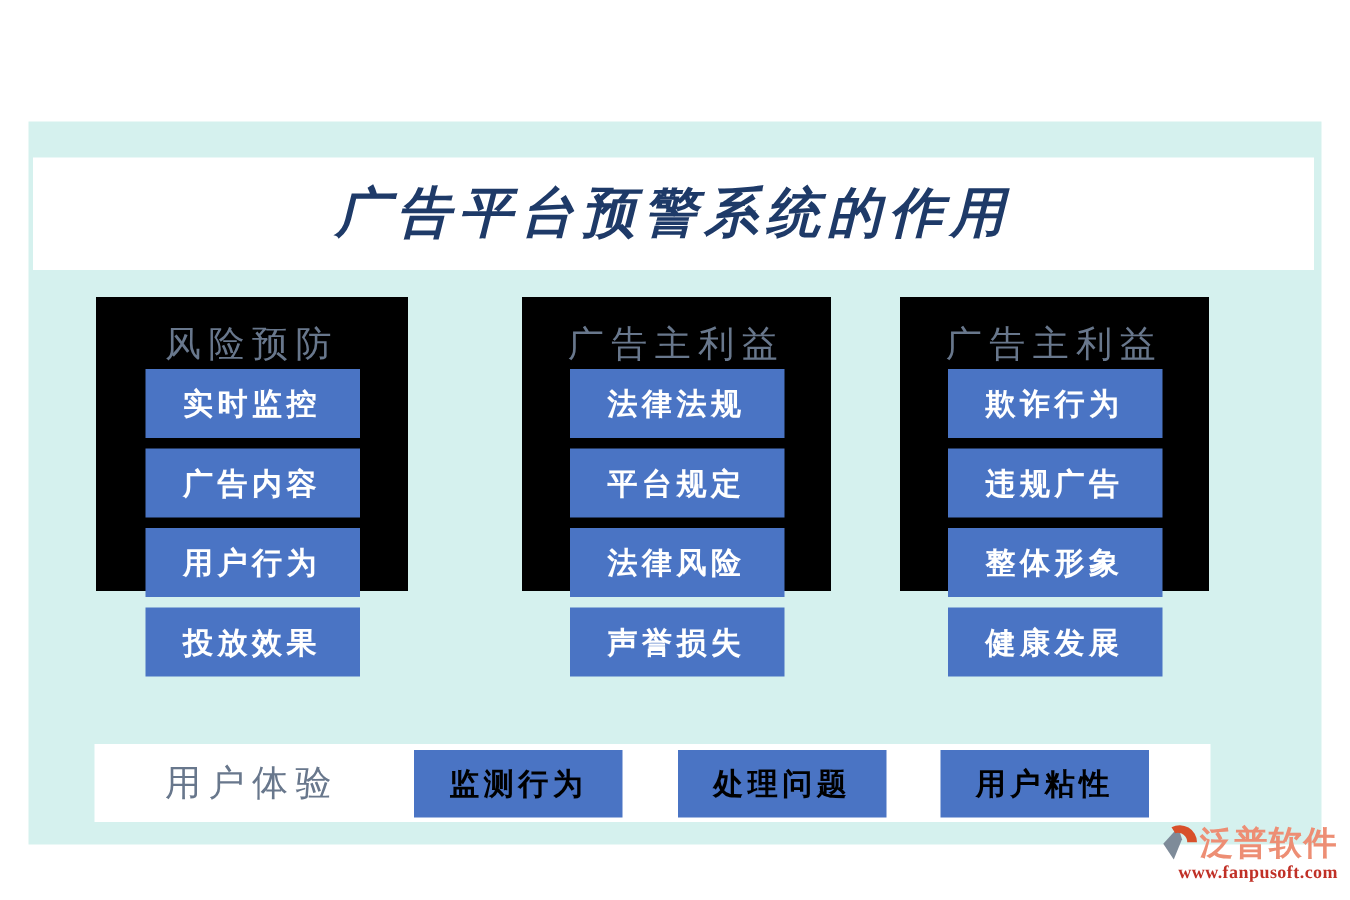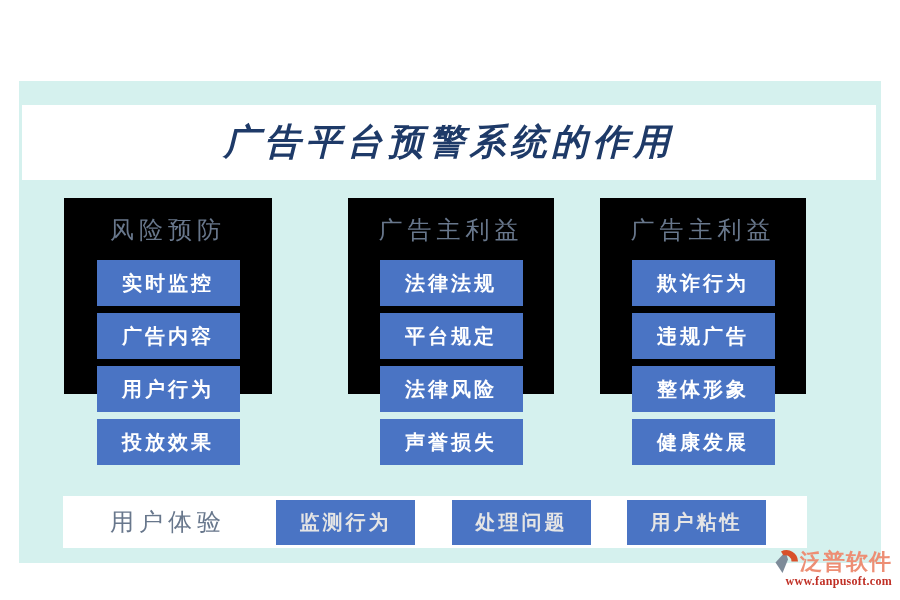--- a/index.html
+++ b/index.html
@@ -25,40 +25,40 @@
     position:absolute; top:198px; height:196px; background:#000000;
   }
   .card-1 { left:64px;  width:208px; }
   .card-2 { left:348px; width:206px; }
   .card-3 { left:600px; width:206px; }
   .card-header {
     margin-top:16px; height:32px; line-height:32px; text-align:center;
     font-size:24px; letter-spacing:5px; color:#68778c; white-space:nowrap;
   }
   .items {
-    margin-top:14px; display:flex; flex-direction:column;
+    display:flex; flex-direction:column;
     align-items:center; gap:7px;
   }
   .item {
     width:143px; height:46px; background:#4a74c4; color:#ffffff;
     font-size:20px; font-weight:bold; letter-spacing:3px;
     display:flex; align-items:center; justify-content:center; white-space:nowrap;
   }
   .bottom-band {
     position:absolute; left:63px; top:496px; width:744px; height:52px;
     background:#ffffff;
   }
   .band-header {
     position:absolute; left:38px; top:0; width:134px; height:52px;
     display:flex; align-items:center; justify-content:center;
     font-size:24px; letter-spacing:5px; color:#68778c; white-space:nowrap;
   }
   .band-item {
     position:absolute; top:4px; width:139px; height:45px; background:#4a74c4;
-    color:#e5e5e5; font-size:20px; font-weight:bold; letter-spacing:3px;
+    color:#000000; font-size:20px; font-weight:bold; letter-spacing:3px;
     display:flex; align-items:center; justify-content:center; white-space:nowrap;
   }
   .band-item-1 { left:213px; }
   .band-item-2 { left:389px; }
   .band-item-3 { left:564px; }
   .watermark {
     position:absolute; left:764px; top:549px; width:128px;
     display:flex; flex-direction:column; align-items:flex-end;
   }
   .wm-row { display:flex; align-items:center; gap:1px; }

